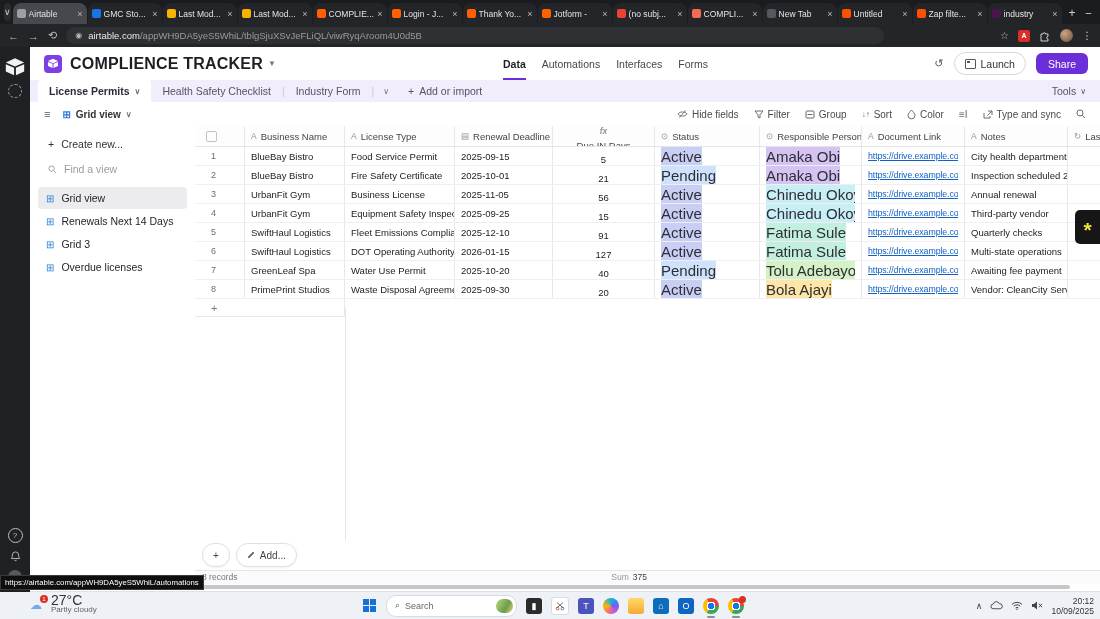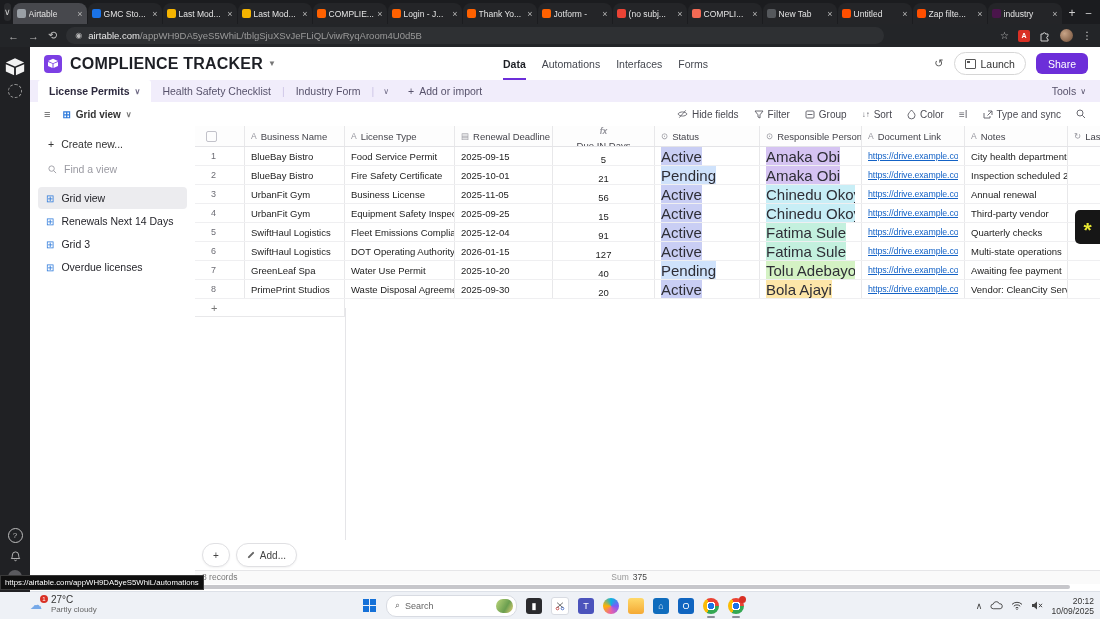--- a/index.html
+++ b/index.html
@@ -131,21 +131,21 @@
   .float-widget span{color:#e8e832;font-size:21px;font-weight:bold;line-height:10px;margin-top:6px;}
   .link-tooltip{position:absolute;left:0;bottom:29px;height:13px;background:#0f0f0f;border:1px solid #3a3a3a;
        color:#fff;font-size:7.8px;line-height:13px;padding:0 4px;z-index:9;white-space:nowrap;}
   
   .taskbar{position:absolute;left:0;right:0;bottom:0;height:27px;background:#eef1f6;border-top:1px solid #dde1e8;}
   .weather{position:absolute;left:30px;top:3px;display:flex;gap:5px;align-items:center;}
   .w-ic{position:relative;width:16px;height:14px;font-size:12px;color:#76a9e8;}
   .w-badge{position:absolute;top:-3px;right:-2px;width:8px;height:8px;border-radius:50%;background:#d93025;color:#fff;
        font-size:6px;display:flex;align-items:center;justify-content:center;}
   .w-txt{display:flex;flex-direction:column;line-height:10px;}
-  .w-temp{font-size:10px;color:#333;}
+  .w-temp{font-size:14px;color:#333;}
   .w-desc{font-size:8px;color:#666;}
   .tb-center{position:absolute;left:363px;top:0;height:27px;display:flex;align-items:center;gap:9px;}
   .start-ic{width:14px;height:14px;display:grid;grid-template-columns:6px 6px;grid-gap:1px;}
   .start-ic i{background:#1571d8;width:6px;height:6px;}
   .search-pill{width:118px;height:20px;border-radius:10px;background:#fff;border:1px solid #d8dbe2;display:flex;
        align-items:center;gap:5px;padding:0 3px 0 8px;}
   .search-pill .q{color:#555;font-size:9px;}
   .search-pill .s-txt{font-size:9px;color:#666;flex:1;}
   .s-img{width:17px;height:14px;border-radius:7px;background:linear-gradient(120deg,#bcd67a,#6a9e4f 60%,#e8d27a);}
   .tk-ic{width:16px;height:16px;border-radius:3px;display:flex;align-items:center;justify-content:center;
@@ -528,21 +528,21 @@
         <div class="cell c-doc">
           <span class="doclink">https://drive.example.com/...</span>
         </div>
         <div class="cell c-notes">Third-party vendor</div>
         <div class="cell c-last"></div>
       </div>
       <div class="g-row">
         <div class="cell c-num">5</div>
         <div class="cell c-biz">SwiftHaul Logistics</div>
         <div class="cell c-lic">Fleet Emissions Compliance</div>
-        <div class="cell c-dead">2025-12-04</div>
+        <div class="cell c-dead">2025-12-10</div>
         <div class="cell c-due">91</div>
         <div class="cell c-status">
           <span class="pill" style="background: rgb(201, 206, 244);">Active</span>
         </div>
         <div class="cell c-person">
           <span class="pill" style="background: rgb(195, 240, 222);">Fatima Sule</span>
         </div>
         <div class="cell c-doc">
           <span class="doclink">https://drive.example.com/...</span>
         </div>

